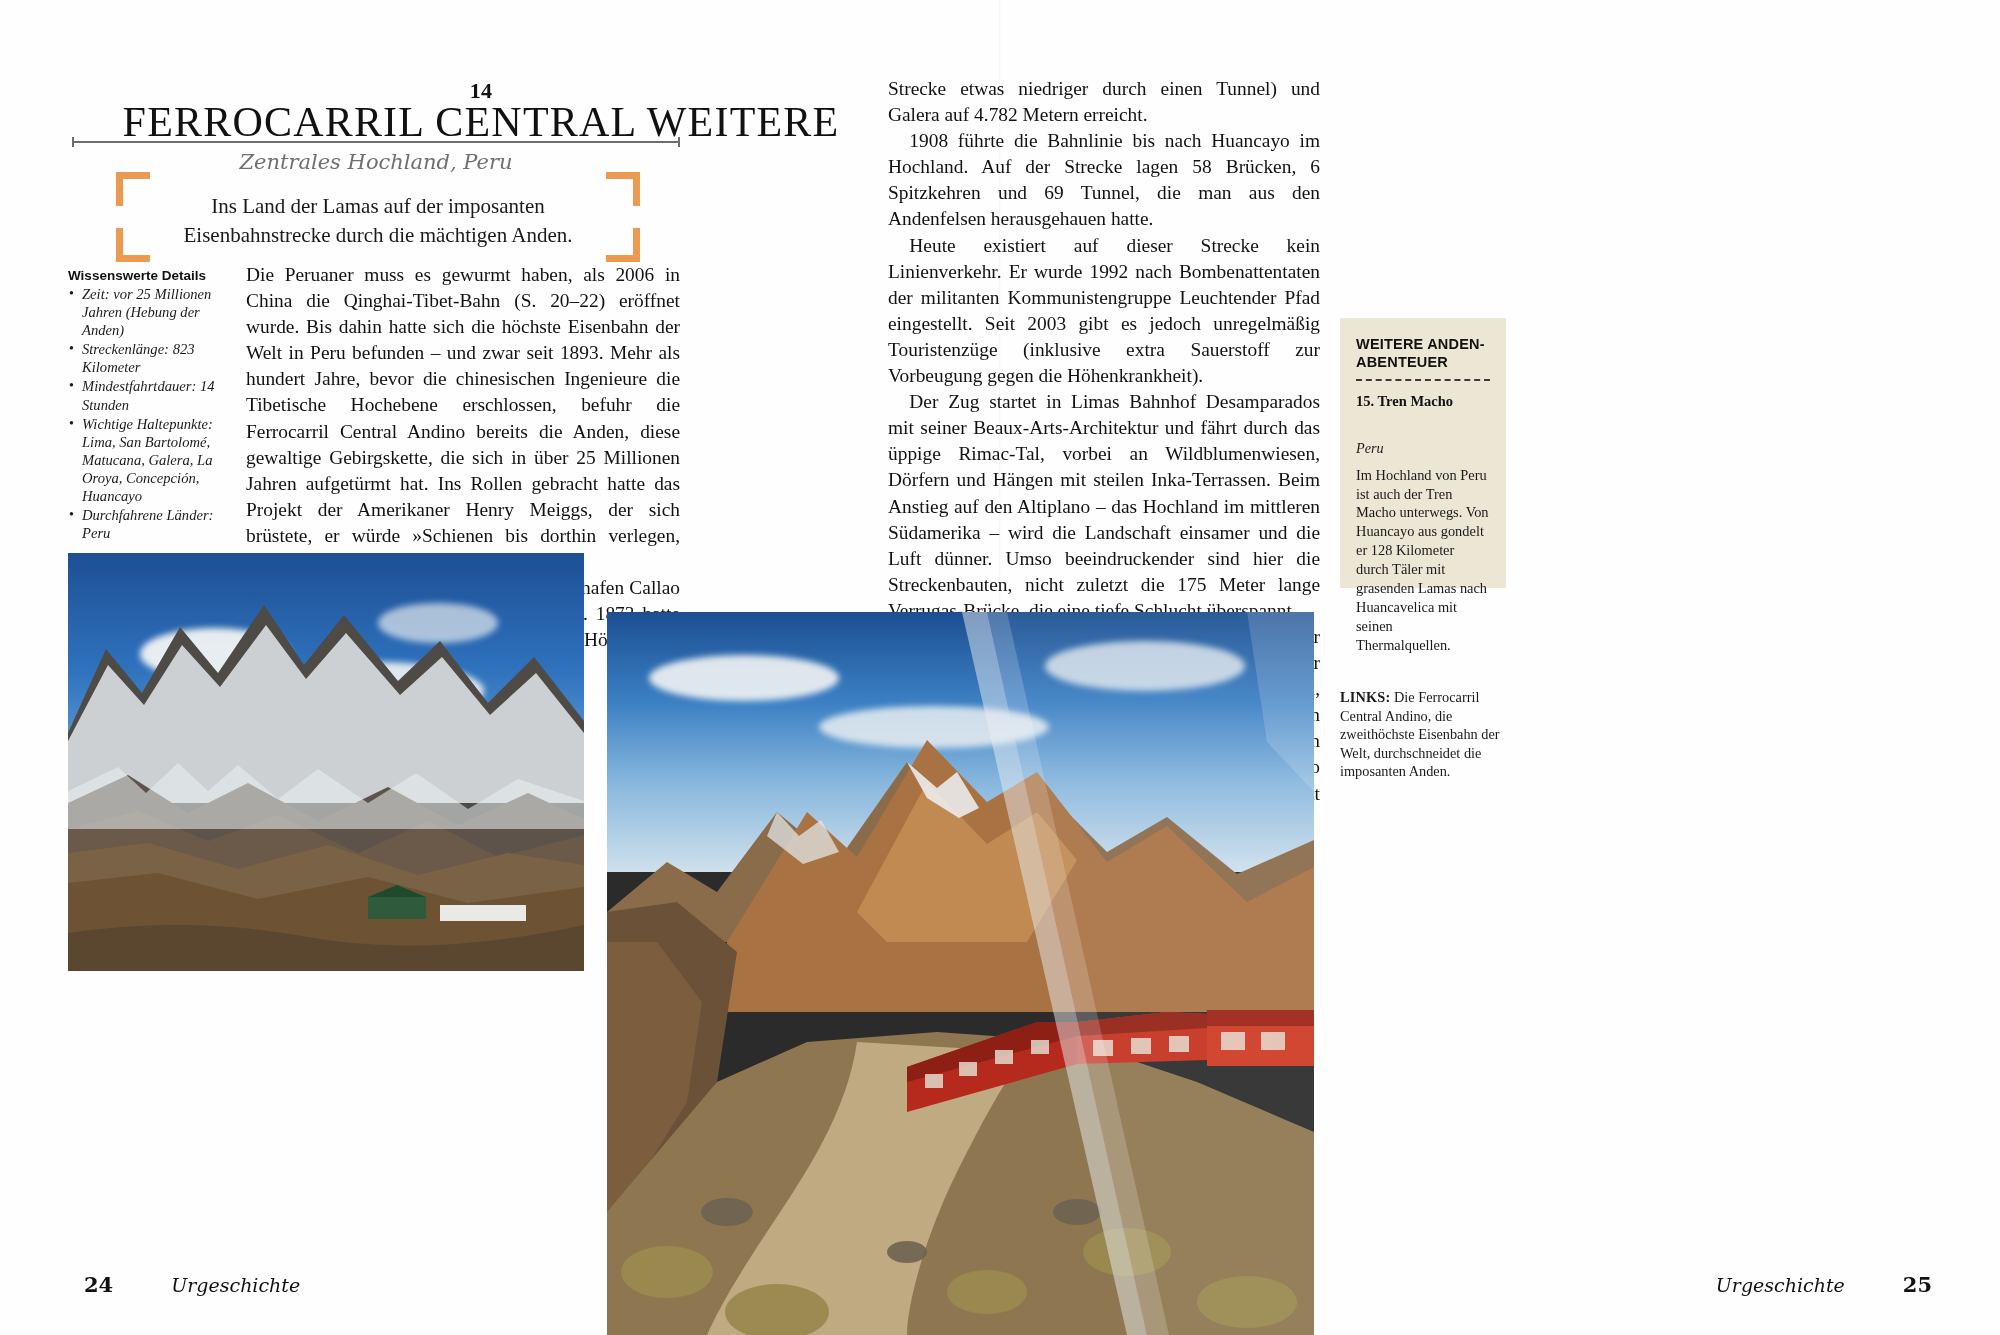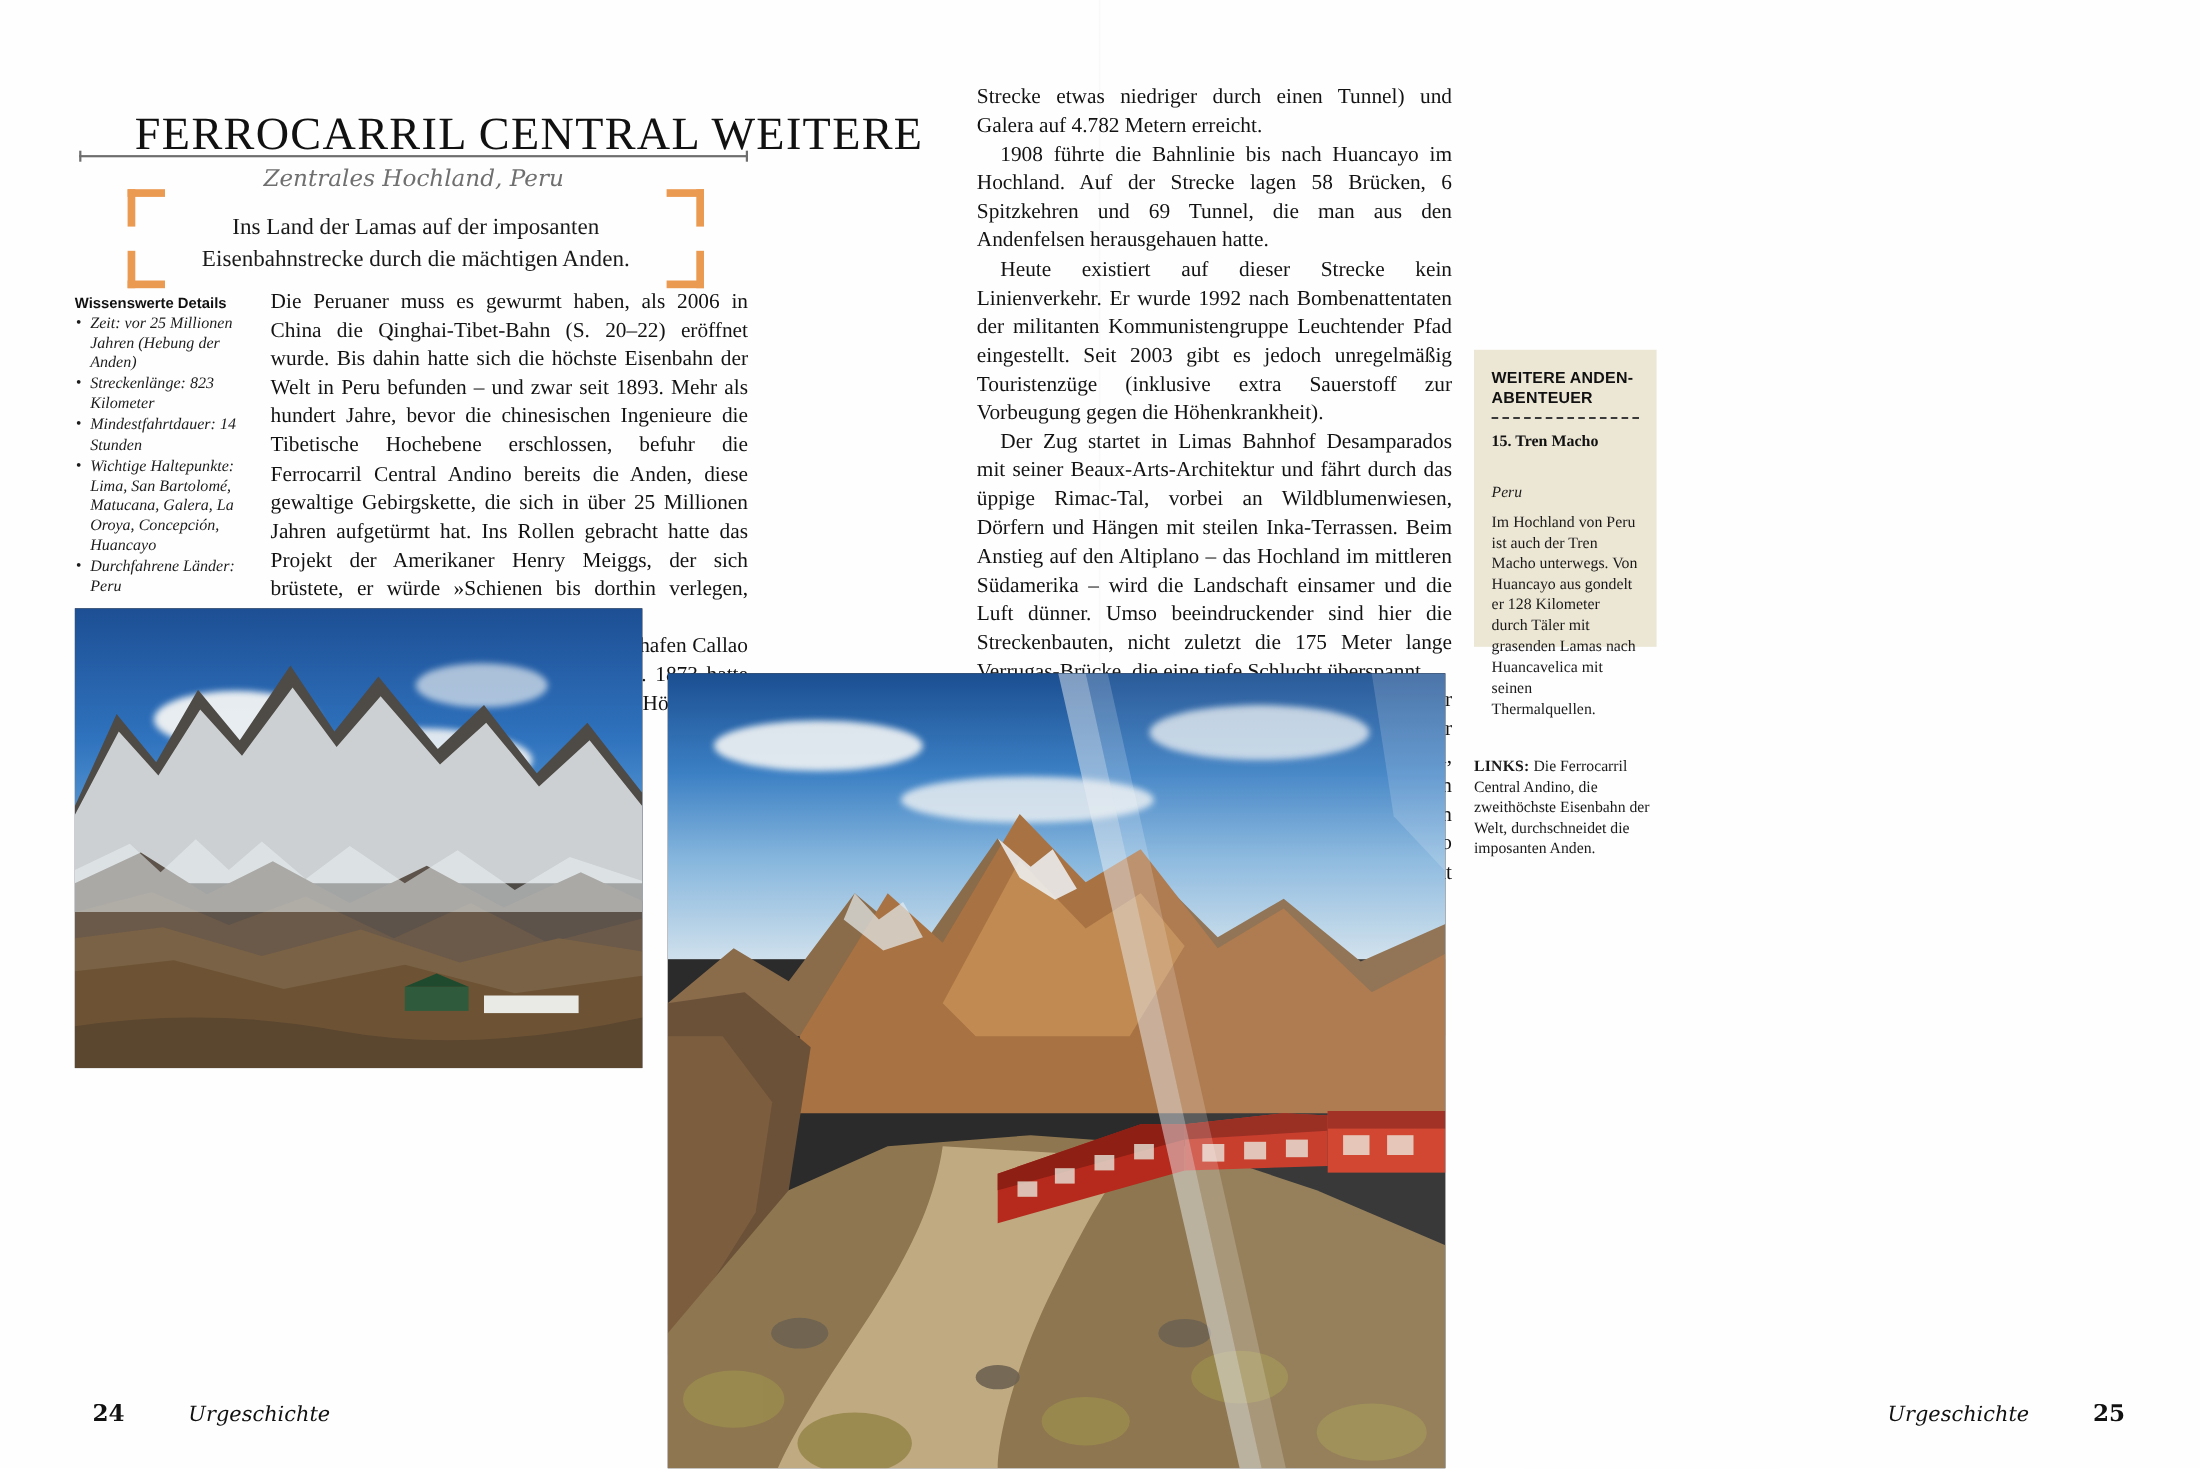--- a/index.html
+++ b/index.html
@@ -285,20 +285,21 @@
     background: linear-gradient(90deg, rgba(0,0,0,.03), rgba(0,0,0,.0));
   }
 </style>
 </head>
 <body>
 
 <div class="spread">
 
   <div class="page-left">
 
+    <div class="chapter-num">14</div>
     <div class="chapter-title">FERROCARRIL CENTRAL WEITERE</div>
 
     <div class="title-rule">
       <div class="line"></div>
       <div class="cap l"></div>
       <div class="cap r"></div>
     </div>
 
     <div class="region">Zentrales Hochland, Peru</div>
 

